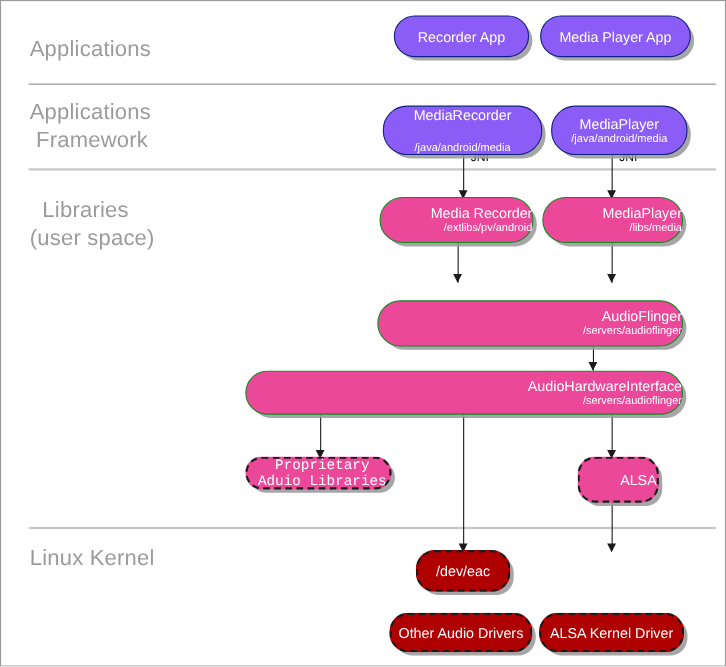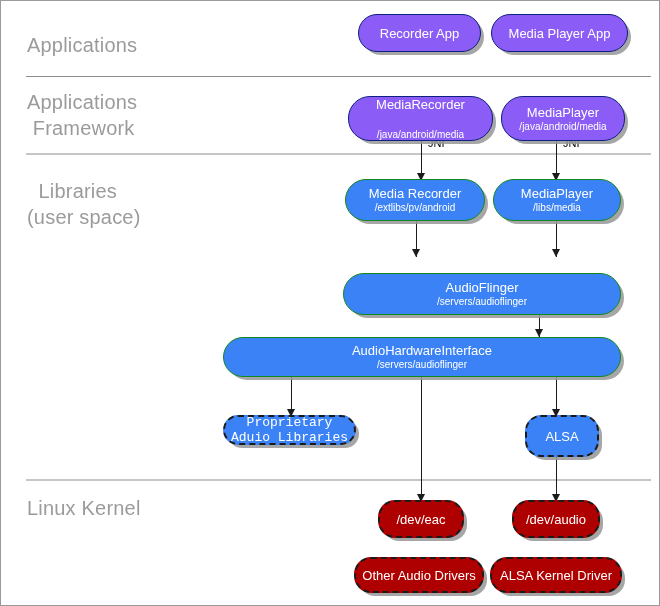--- a/index.html
+++ b/index.html
@@ -68,22 +68,23 @@
     font-size: 10px;
     line-height: 12px;
     white-space: nowrap;
     margin-top: 1px;
   }
   .node.blue {
     background: #8b5cf6;
     border: 1px solid #0e2080;
   }
   .node.green {
-    background: #3b82f6;
+    background: #ec4899;
     border: 1px solid #0f8a1f;
+    align-items: flex-end;
   }
   .node.green.dashed {
     border: 2px dashed #1b1b1b;
   }
   .node.red {
     background: #ae0000;
     border: 2px dashed #1b1b1b;
   }
 
   
@@ -201,23 +202,20 @@
   </div>
 
   <div class="node green dashed" style="left:524px; top:414px; width:74px; height:42px; border-radius:16px;">
     <div class="title">ALSA</div>
   </div>
 
   <div class="node red" style="left:377px; top:499px; width:86px; height:38px; border-radius:17px;">
     <div class="title">/dev/eac</div>
   </div>
 
-  <div class="node red" style="left:511px; top:499px; width:88px; height:38px; border-radius:17px;">
-    <div class="title">/dev/audio</div>
-  </div>
 
   <div class="node red" style="left:353px; top:556px; width:130px; height:36px; border-radius:17px;">
     <div class="title">Other Audio Drivers</div>
   </div>
 
   <div class="node red" style="left:489px; top:556px; width:132px; height:36px; border-radius:17px;">
     <div class="title">ALSA Kernel Driver</div>
   </div>
 
 </div>

